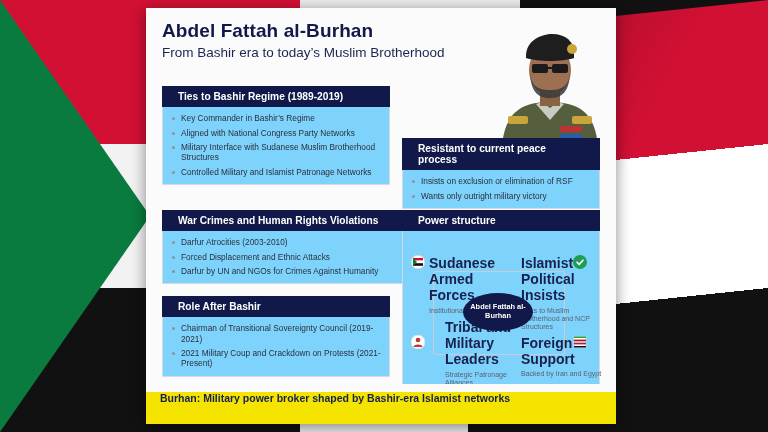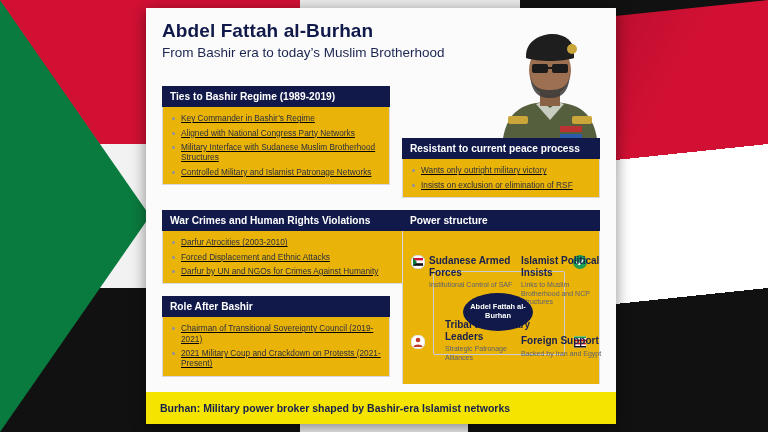--- a/index.html
+++ b/index.html
@@ -48,26 +48,25 @@
     font-size:13.5px;color:#1b2550;
   }
 
   
   .portrait{position:absolute;right:8px;top:8px;width:116px;height:132px;}
   .portrait svg{display:block;}
 
   
   .sec-head{
     background:#10194a;color:#fff;font-size:10.2px;font-weight:bold;
-    padding:5px 8px;line-height:1.1;
+    padding:5px 16px;line-height:1.1;
   }
   .sec-body{
-    border:1px solid #d7d9e2;border-top:none;background:#eab308;
+    border:1px solid #d7d9e2;border-top:none;background:#7dd3fc;
     padding:6px 8px 7px 8px;
-    text-decoration:underline;
   }
   .sec-body ul{margin:0;padding:0;list-style:none;}
   .sec-body li{
     position:relative;padding-left:10px;margin:0 0 4px 0;
     font-size:8.3px;color:#2b2f3d;line-height:1.25;
   }
   .sec-body li:last-child{margin-bottom:0;}
   .sec-body li:before{
     content:"";position:absolute;left:1px;top:4px;width:3px;height:3px;
     background:#8b90a0;border-radius:50%;
@@ -75,21 +74,21 @@
 
   #s1{position:absolute;left:16px;top:78px;width:228px;}
   #s2{position:absolute;left:16px;top:202px;width:262px;}
   #s3{position:absolute;left:16px;top:288px;width:228px;border-radius:20px;}
   #s4{position:absolute;left:256px;top:130px;width:198px;}
   #s5{position:absolute;left:256px;top:202px;width:198px;}
 
   
   .ps-body{position:relative;height:170px;padding:8px 8px;}
   .node{position:absolute;width:86px;}
-  .node .nm{font-size:10px;font-weight:bold;color:#18204d;line-height:1.15;}
+  .node .nm{font-size:14px;font-weight:bold;color:#18204d;line-height:1.15;}
   .node .nd{font-size:7px;color:#5c6172;line-height:1.2;margin-top:3px;}
 
   #n-saf{left:26px;top:24px;}
   #n-isl{left:118px;top:24px;}
   #n-tri{left:26px;top:88px;margin-left:16px;}
   #n-for{left:118px;top:104px;}
 
   .ico{position:absolute;width:14px;height:14px;}
   #ico-saf{left:8px;top:24px;}
   #ico-isl{left:170px;top:24px;}
@@ -100,21 +99,21 @@
     position:absolute;left:60px;top:62px;width:70px;height:38px;border-radius:50%;
     background:#10194a;color:#fff;display:flex;align-items:center;justify-content:center;
     text-align:center;font-size:7.4px;font-weight:bold;line-height:1.2;z-index:3;
   }
   .conn{position:absolute;border:1px solid #c9ccd8;}
   #c-box{left:30px;top:40px;width:130px;height:82px;border-radius:2px;}
 
   
   .footer{
     position:absolute;left:146px;top:392px;width:470px;height:32px;
-    background:#f5e400;display:flex;align-items:center;
+    background:#f5e400;display:flex;
   }
   .footer span{
     font-size:10.5px;font-weight:bold;color:#15204f;padding-left:14px;
   }
   .card-bottom-gap{position:absolute;left:146px;top:384px;width:470px;height:8px;background:#fbfbfb;}
 </style>
 </head>
 <body>
 
 <div id="stage">
@@ -193,22 +192,22 @@
           <li>Chairman of Transitional Sovereignty Council (2019-2021)</li>
           <li>2021 Military Coup and Crackdown on Protests (2021-Present)</li>
         </ul>
       </div>
     </div>
 
     <div id="s4">
       <div class="sec-head">Resistant to current peace process</div>
       <div class="sec-body">
         <ul>
+          <li>Insists on exclusion or elimination of RSF</li>
           <li>Wants only outright military victory</li>
-          <li>Insists on exclusion or elimination of RSF</li>
         </ul>
       </div>
     </div>
 
     <div id="s5">
       <div class="sec-head">Power structure</div>
       <div class="sec-body ps-body">
 
         <div class="conn" id="c-box"></div>
 

